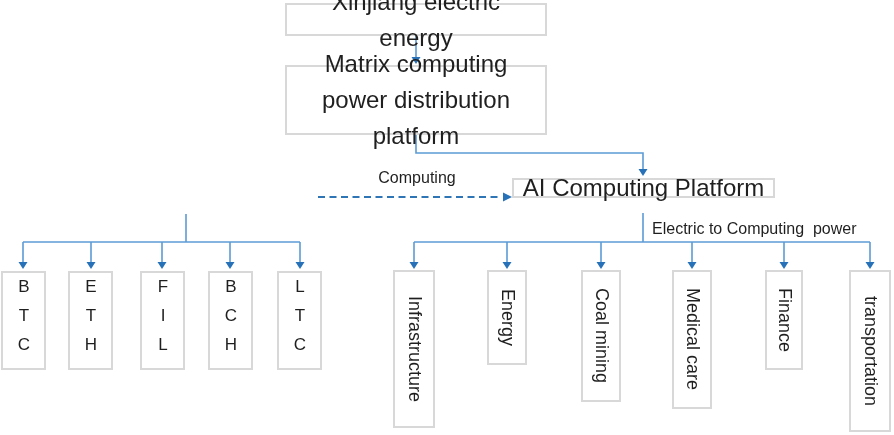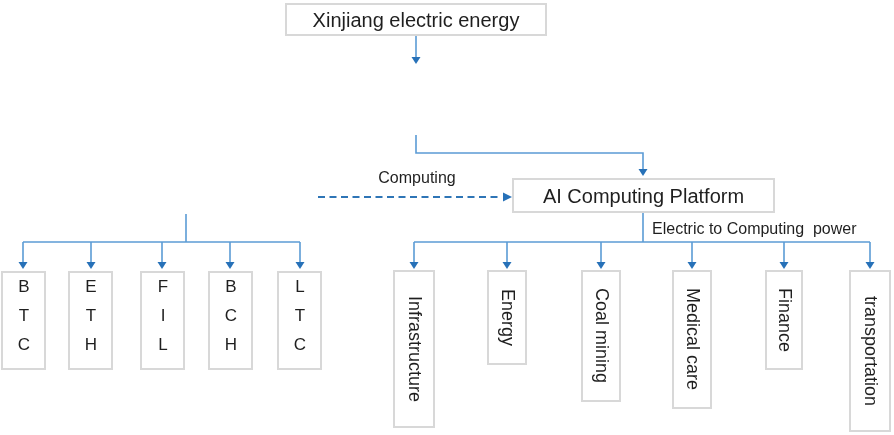--- a/index.html
+++ b/index.html
@@ -19,25 +19,25 @@
   .dash-line   { stroke:var(--dashed,#2E75B6); stroke-width:2; fill:none; stroke-dasharray:7 4.5; }
   .head        { fill:var(--arrowhead,#2771B8); stroke:none; }
   .node {
     position:absolute;
     background:#ffffff;
     border:2px solid var(--border,#D8D8D8);
     box-sizing:border-box;
     display:flex; align-items:center; justify-content:center;
     text-align:center;
   }
-  .big-node    { font-size:20px; line-height:1.5; padding:0 8px; }
+  .big-node    { font-size:24px; line-height:1.5; padding:0 8px; }
   #root-box    { left:285px; top:3px;   width:262px; height:33px; }
   #platform-box{ left:285px; top:65px;  width:262px; height:70px; }
   #crypto-box  { left:56px;  top:178px; width:261px; height:36px; }
-  #ai-box      { left:512px; top:178px; width:263px; height:35px; }
+  #ai-box      { left:512px; top:178px; width:263px; height:20px; }
 
   .coin { top:271px; width:45px; height:99px; }
   .coin span {
     writing-mode:vertical-rl;
     text-orientation:upright;
     letter-spacing:10px;
     font-size:17px;
   }
   #coin-0 { left:1px; }  #coin-1 { left:68px; } #coin-2 { left:140px; }
   #coin-3 { left:208px; } #coin-4 { left:277px; }
@@ -106,20 +106,23 @@
       <polygon class="head" points="687.5,262 696.5,262 692,269"></polygon>
       <polygon class="head" points="779.5,262 788.5,262 784,269"></polygon>
       <polygon class="head" points="865.5,262 874.5,262 870,269"></polygon>
     </g>
   </svg>
 
   <div class="node big-node" id="root-box">
     <span>Xinjiang electric energy</span>
   </div>
 
+  <div class="node big-node" id="platform-box">
+    <span>Matrix computing power distribution platform</span>
+  </div>
 
 
   <div class="node big-node" id="ai-box">
     <span>AI Computing Platform</span>
   </div>
 
   <div class="edge-label" id="converting-label">Computing</div>
 
   <div class="edge-label" id="electric-label">Electric to Computing  power</div>
 

